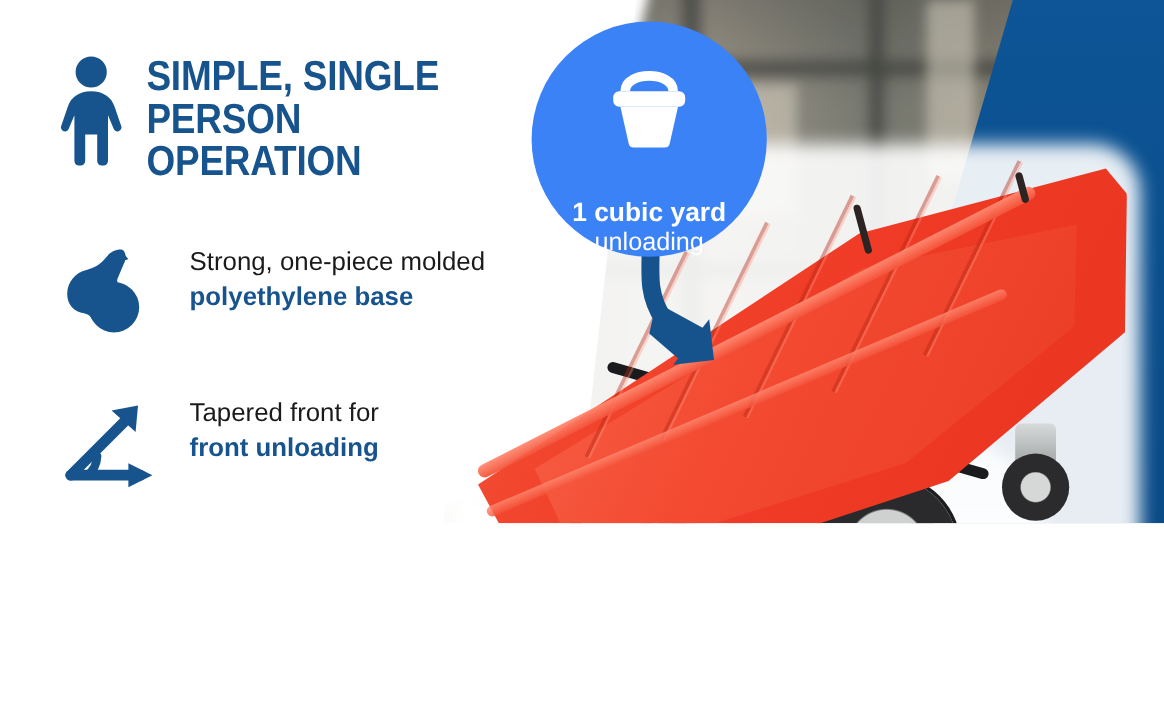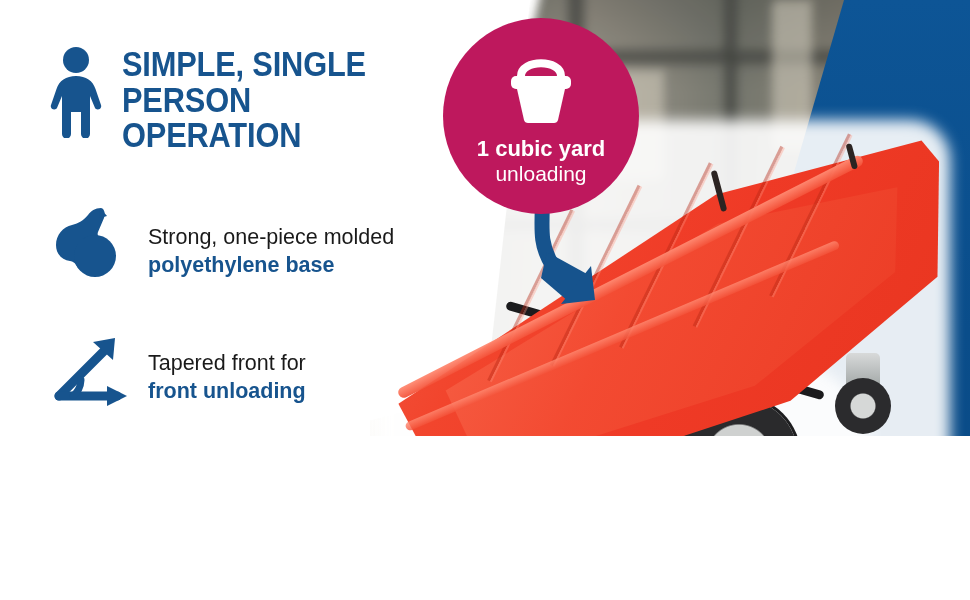--- a/index.html
+++ b/index.html
@@ -233,22 +233,22 @@
     letter-spacing: -.2px;
     text-transform: uppercase;
     transform: scaleX(.88);
     transform-origin: left top;
     white-space: pre-line;
   }
   .feature {
     position: absolute;
     left: 44px;
     display: flex;
-    align-items: flex-end;
-    gap: 8px;
+    align-items: flex-start;
+    gap: 18px;
     width: 400px;
   }
   .feature .f-icon {
     flex: 0 0 auto;
     width: 96px;
     display: flex;
     justify-content: center;
   }
   .f-text {
     font-size: 21.5px;
@@ -269,25 +269,25 @@
     position: absolute;
     left: 443px;
     top: 18px;
     width: 196px;
     height: 196px;
   }
   .callout-circle {
     position: absolute;
     inset: 0;
     border-radius: 50%;
-    background: #be185d;
+    background: #3b82f6;
     display: flex;
     flex-direction: column;
     align-items: center;
-    justify-content: flex-start;
+    justify-content: space-between;
     padding-top: 32px;
     box-sizing: border-box;
   }
   .callout-text {
     margin-top: 8px;
     text-align: center;
     color: #ffffff;
     line-height: 1.16;
   }
   .callout-line1 {

